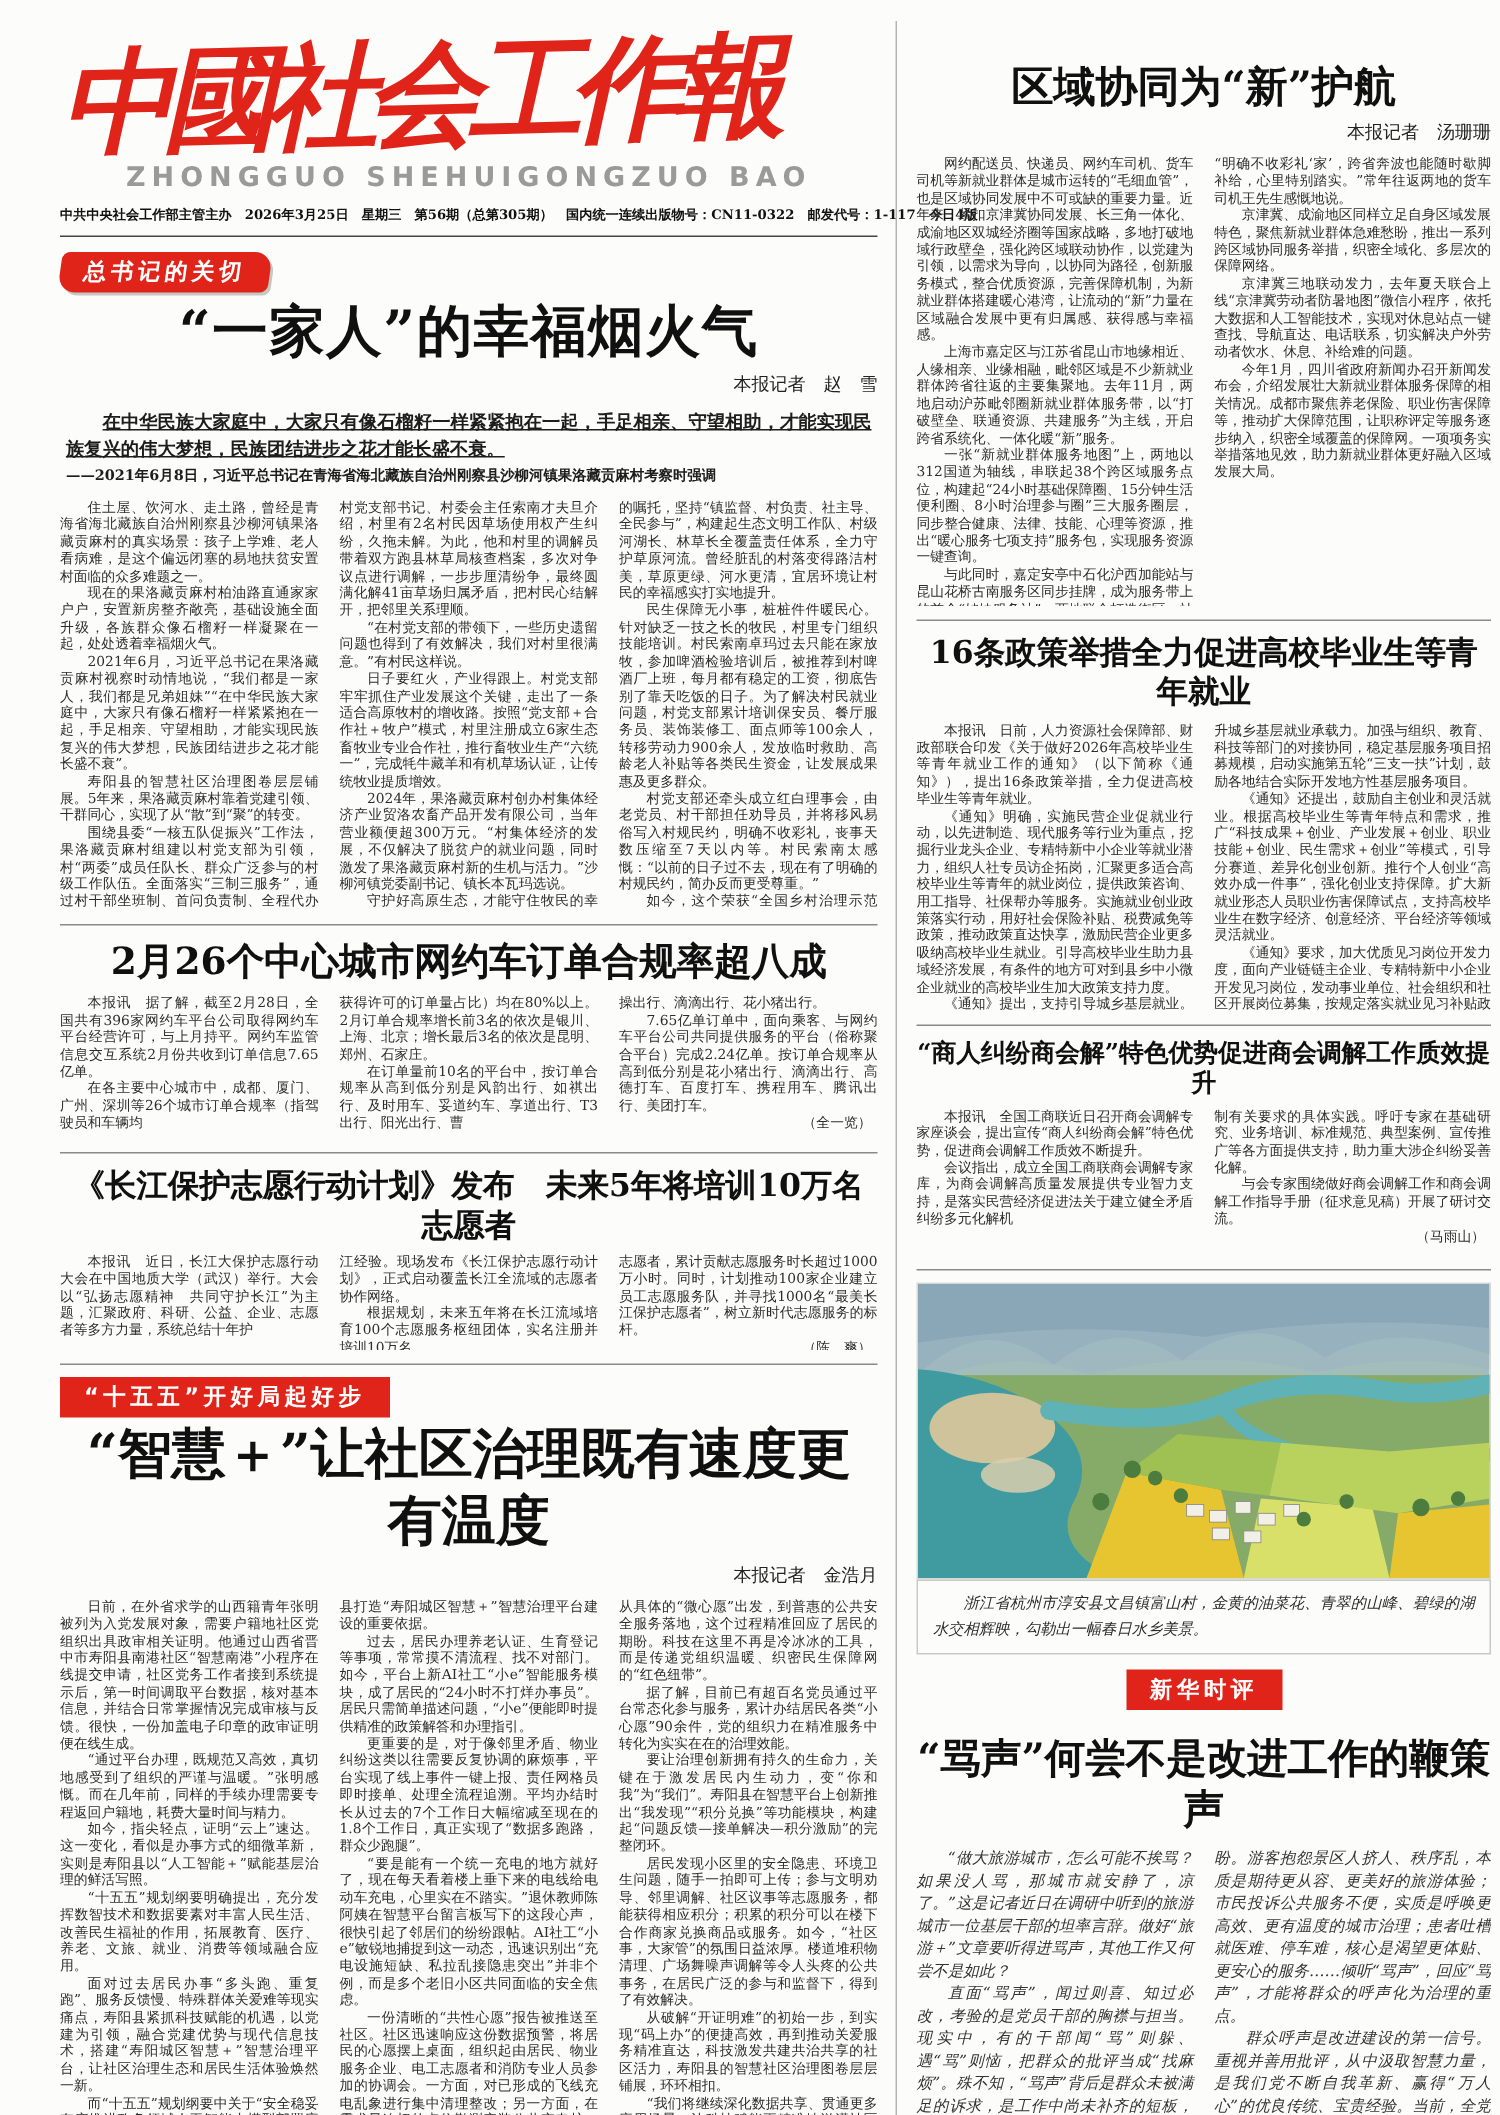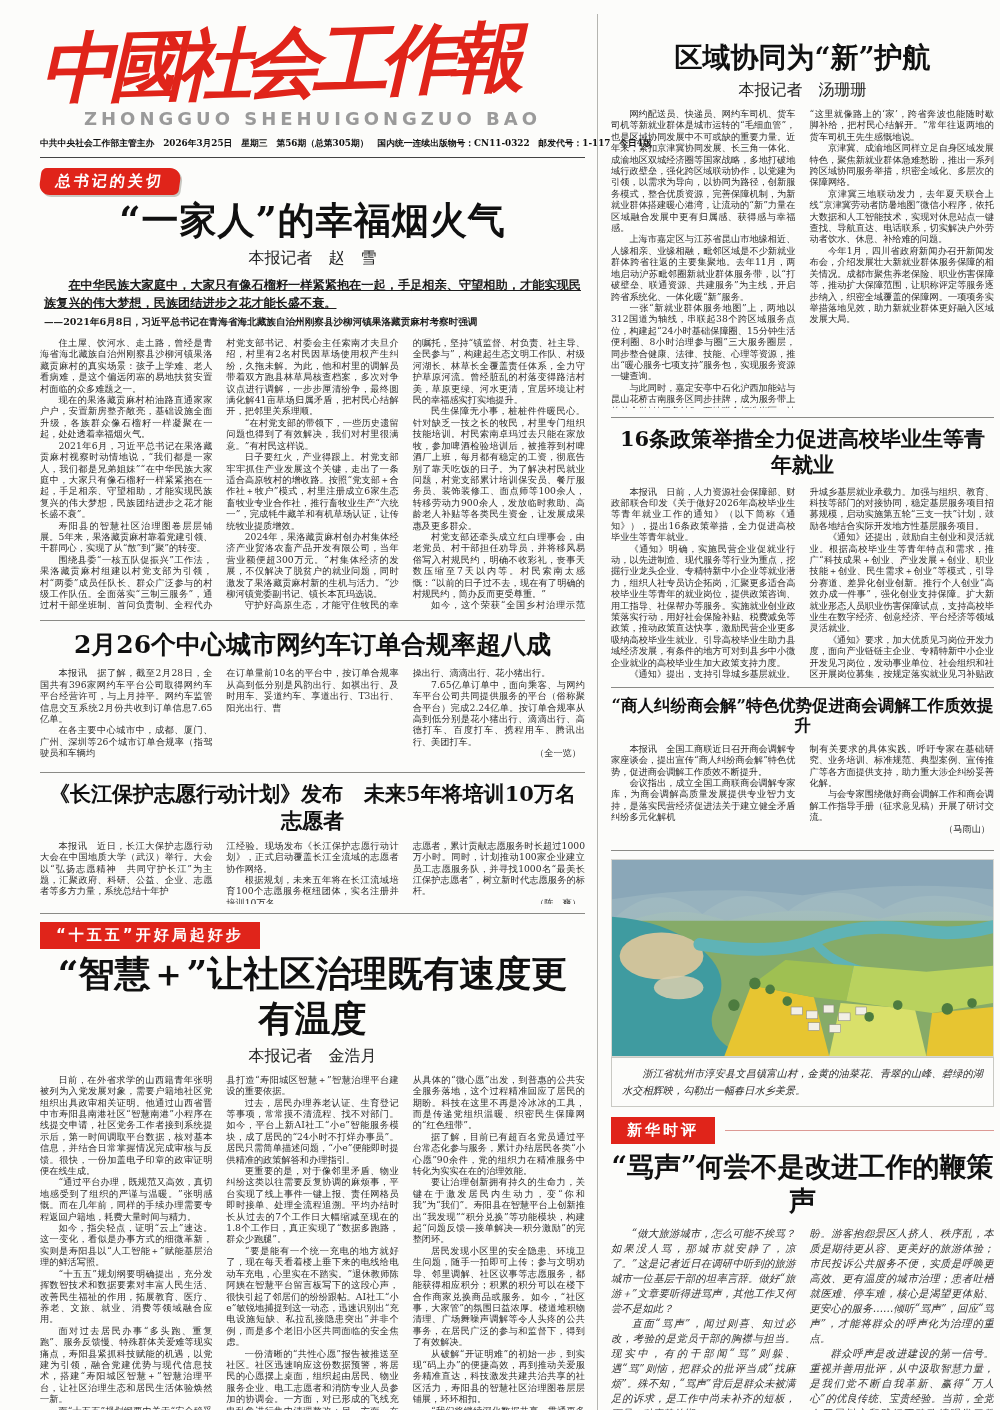--- a/index.html
+++ b/index.html
@@ -14,31 +14,31 @@
   .m-title{font-size:76px;font-weight:bold;font-style:italic;color:#e0241a;
            letter-spacing:-8px;line-height:1.05;transform:rotate(-1.5deg);white-space:nowrap;}
   .m-pinyin{margin-top:6px;text-align:center;color:#9a9a9a;font-weight:bold;
             font-family:"DejaVu Sans","Liberation Sans",sans-serif;font-size:18px;letter-spacing:4px;}
   .m-dateline{margin-top:9px;font-size:8.8px;font-weight:bold;color:#111;white-space:nowrap;letter-spacing:0;}
   .m-rule{border:0;border-top:1px solid #444;margin:7px 0 10px;}
 
   
   .rule{border:0;border-top:1px solid #8a8a86;margin:9px 0 8px;}
   .headline{font-weight:bold;text-align:center;color:#101010;line-height:1.25;margin:2px 0;}
-  .byline{text-align:center;font-size:16px;margin:5px 0 7px;color:#222;}
+  .byline{text-align:right;font-size:12px;margin:5px 0 7px;color:#222;}
   .cols{display:flex;gap:14px;overflow:hidden;}
   .cols .col{flex:1;min-width:0;}
   .cols p{margin:0;font-size:9.2px;line-height:1.24;text-align:justify;text-indent:2em;color:#2c2c2c;}
   .col[data-cont="true"] p:first-child{text-indent:0;}
   .sig{text-align:right !important;text-indent:0 !important;padding-right:4px;}
   .badge{display:inline-block;background:#e0241a;color:#fff;font-weight:bold;
          font-family:"DejaVu Sans","Liberation Sans",sans-serif;
          font-size:15px;letter-spacing:3px;padding:4px 16px;}
   .badge.slant{transform:skewX(-8deg);border-radius:5px 12px 5px 12px;box-shadow:2px 2px 0 #c8c8c2;}
-  .badge-row{display:flex;align-items:center;gap:10px;margin:4px 0 6px;}
+  .badge-row{display:flex;align-items:center;gap:10px;margin:4px 0 6px;flex-direction:column;}
   .badge-row .line{flex:1;height:1px;background:#dc9a94;}
 
   
   .h-a{height:274px}.h-b{height:300px}.h-c{height:96px}.h-d{height:64px}
   .h-e{height:368px}.h-f{height:192px}.h-g{height:98px}.h-h{height:224px}
 
   .hl-a{font-size:37px;letter-spacing:1px;}
   .hl-b{font-size:28px;margin-top:26px;}
   .hl-c{font-size:25px;}
   .hl-d{font-size:21px;}
@@ -108,20 +108,21 @@
       <hr class="rule">
 
       <section>
         <h2 class="headline hl-c">2月26个中心城市网约车订单合规率超八成</h2>
         <div class="cols h-c" style="margin-top:7px">
           <div class="col">
               <p>本报讯　据了解，截至2月28日，全国共有396家网约车平台公司取得网约车平台经营许可，与上月持平。网约车监管信息交互系统2月份共收到订单信息7.65亿单。</p>
               <p>在各主要中心城市中，成都、厦门、广州、深圳等26个城市订单合规率（指驾驶员和车辆均</p>
             </div>
           <div class="col" data-cont="true">
+              <p>获得许可的订单量占比）均在80%以上。2月订单合规率增长前3名的依次是银川、上海、北京；增长最后3名的依次是昆明、郑州、石家庄。</p>
               <p>在订单量前10名的平台中，按订单合规率从高到低分别是风韵出行、如祺出行、及时用车、妥道约车、享道出行、T3出行、阳光出行、曹</p>
             </div>
           <div class="col" data-cont="true">
             <p>操出行、滴滴出行、花小猪出行。</p>
               <p>7.65亿单订单中，面向乘客、与网约车平台公司共同提供服务的平台（俗称聚合平台）完成2.24亿单。按订单合规率从高到低分别是花小猪出行、滴滴出行、高德打车、百度打车、携程用车、腾讯出行、美团打车。</p>
               <p class="sig">（全一览）</p>
           </div>
         </div>
       </section>
 
@@ -185,21 +186,21 @@
         <h1 class="headline hl-b">区域协同为“新”护航</h1>
         <div class="byline">本报记者　汤珊珊</div>
         <div class="cols h-b">
           <div class="col">
               <p>网约配送员、快递员、网约车司机、货车司机等新就业群体是城市运转的“毛细血管”，也是区域协同发展中不可或缺的重要力量。近年来，紧扣京津冀协同发展、长三角一体化、成渝地区双城经济圈等国家战略，多地打破地域行政壁垒，强化跨区域联动协作，以党建为引领，以需求为导向，以协同为路径，创新服务模式，整合优质资源，完善保障机制，为新就业群体搭建暖心港湾，让流动的“新”力量在区域融合发展中更有归属感、获得感与幸福感。</p>
               <p>上海市嘉定区与江苏省昆山市地缘相近、人缘相亲、业缘相融，毗邻区域是不少新就业群体跨省往返的主要集聚地。去年11月，两地启动沪苏毗邻圈新就业群体服务带，以“打破壁垒、联通资源、共建服务”为主线，开启跨省系统化、一体化暖“新”服务。</p>
               <p>一张“新就业群体服务地图”上，两地以312国道为轴线，串联起38个跨区域服务点位，构建起“24小时基础保障圈、15分钟生活便利圈、8小时治理参与圈”三大服务圈层，同步整合健康、法律、技能、心理等资源，推出“暖心服务七项支持”服务包，实现服务资源一键查询。</p>
               <p>与此同时，嘉定安亭中石化沪西加能站与昆山花桥古南服务区同步挂牌，成为服务带上的首个“姊妹服务站”。两地联合打造街区、社区、站区、商区、园区五类暖“新”阵地，为往来的新就业形态劳动者提供信息咨询、充电、饮水等一站式服务。</p>
             </div>
           <div class="col" data-cont="true">
-              <p>“这里就像路上的‘家’，跨省奔波也能随时歇脚补给，把村民心结解开。”常年往返两地的货车司机王先生感慨地说。</p>
+              <p>“明确不收彩礼‘家’，跨省奔波也能随时歇脚补给，心里特别踏实。”常年往返两地的货车司机王先生感慨地说。</p>
               <p>京津冀、成渝地区同样立足自身区域发展特色，聚焦新就业群体急难愁盼，推出一系列跨区域协同服务举措，织密全域化、多层次的保障网络。</p>
               <p>京津冀三地联动发力，去年夏天联合上线“京津冀劳动者防暑地图”微信小程序，依托大数据和人工智能技术，实现对休息站点一键查找、导航直达、电话联系，切实解决户外劳动者饮水、休息、补给难的问题。</p>
               <p>今年1月，四川省政府新闻办召开新闻发布会，介绍发展壮大新就业群体服务保障的相关情况。成都市聚焦养老保险、职业伤害保障等，推动扩大保障范围，让职称评定等服务逐步纳入，织密全域覆盖的保障网。一项项务实举措落地见效，助力新就业群体更好融入区域发展大局。</p>
             </div>
         </div>
       </section>
 
       <hr class="rule">
 
       <section>

